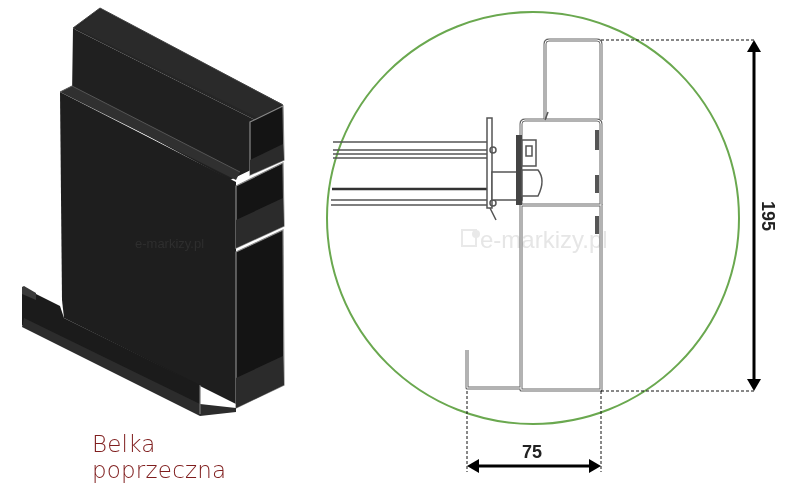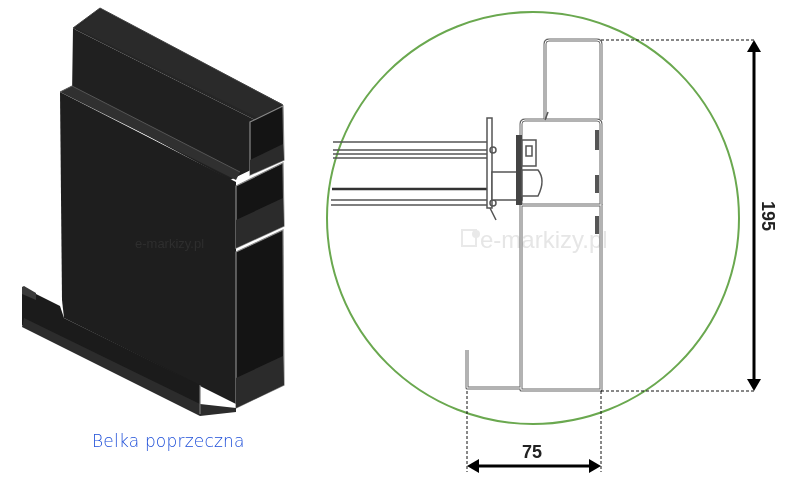--- a/index.html
+++ b/index.html
@@ -1,20 +1,20 @@
 <!DOCTYPE html>
 <html><head>
   <meta charset="utf-8">
   <style>
     html, body { margin: 0; padding: 0; background: #ffffff; }
     body { width: 800px; height: 500px; position: relative; overflow: hidden; font-family: "DejaVu Sans", sans-serif; }
     .stage { position: absolute; left: 0; top: 0; width: 800px; height: 500px; }
     .caption {
       position: absolute; left: 92px; top: 431px; width: 200px;
-      font-family: "DejaVu Sans", sans-serif; font-size: 17px; color: #1d4ed8;
+      font-family: "DejaVu Sans", sans-serif; font-size: 23px; color: #7f1d1d;
       letter-spacing: 0.2px; font-weight: 300;
     }
     .dim-label { font-family: "Liberation Sans", sans-serif; font-weight: bold; fill: #222; }
     .watermark { font-family: "Liberation Sans", sans-serif; }
   </style>
 </head>
 <body>
 
 <div class="stage">
   <svg width="800" height="500" viewBox="0 0 800 500" xmlns="http://www.w3.org/2000/svg">

